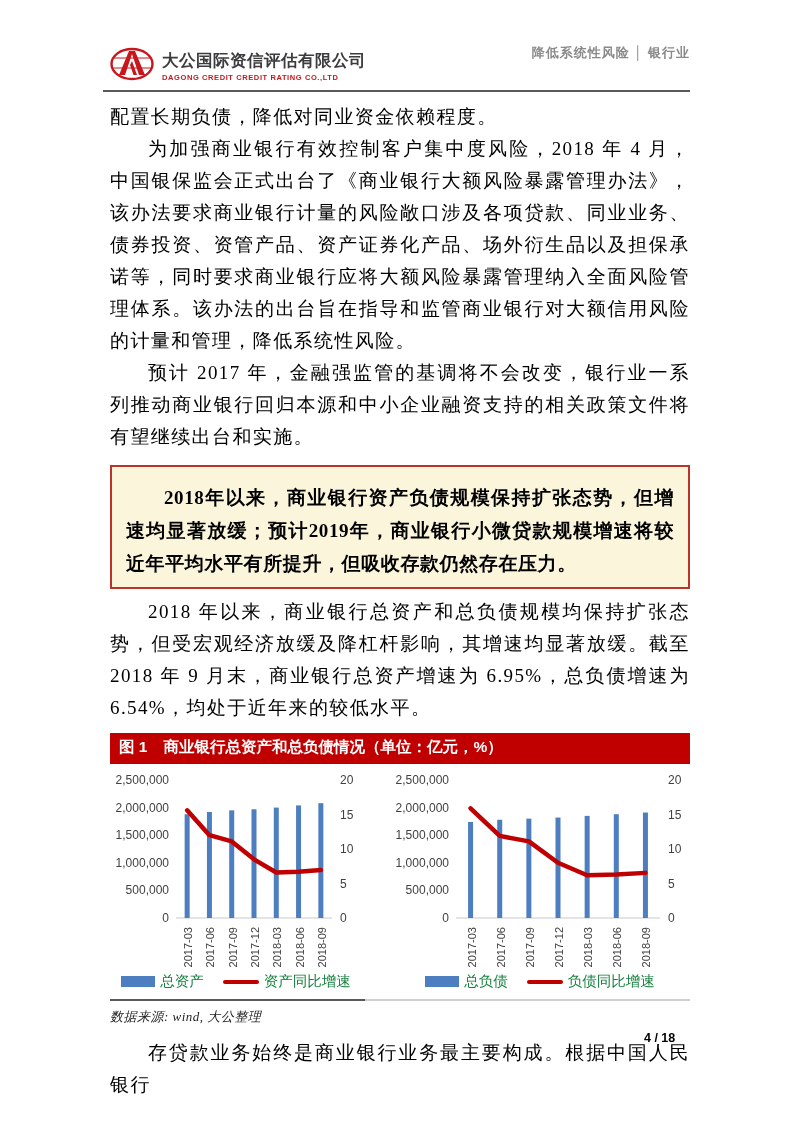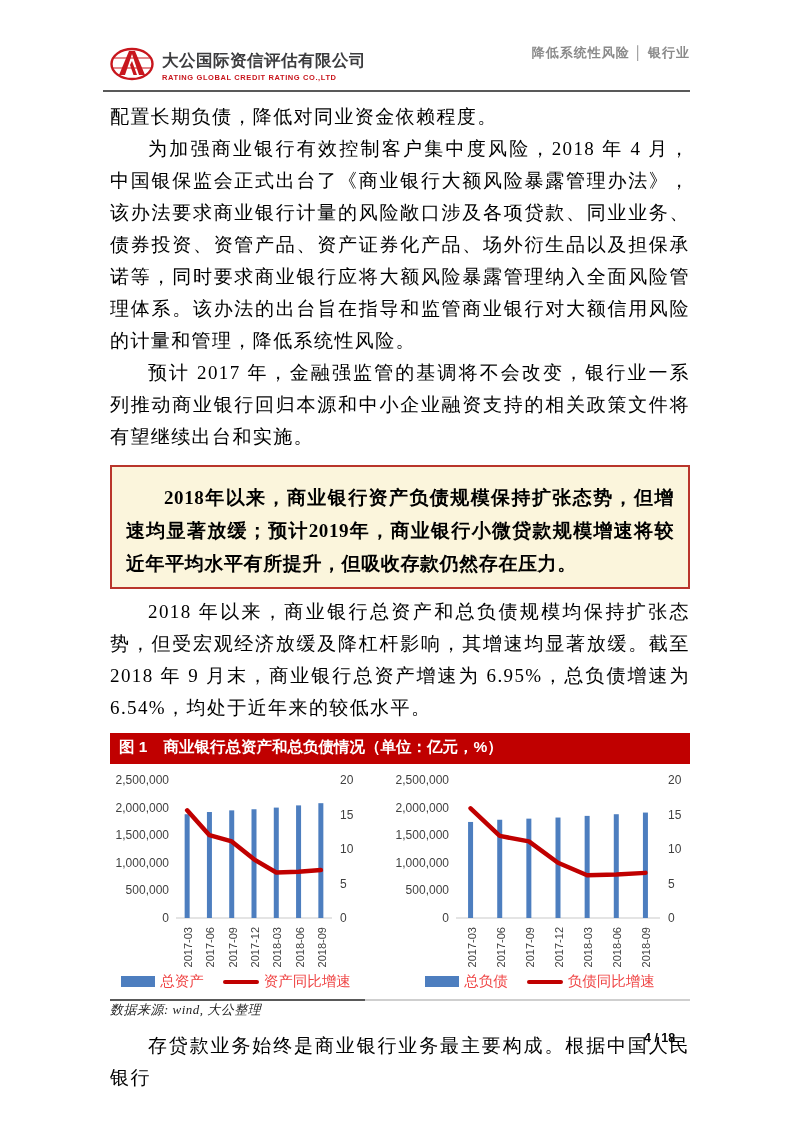--- a/index.html
+++ b/index.html
@@ -30,26 +30,26 @@
           letter-spacing:.6px;text-align:justify;text-indent:2em;}
 
   
   .fig-banner{margin-top:9px;background:#c00000;color:#fff;height:31px;line-height:27px;
               font-family:"Liberation Sans","DejaVu Sans",sans-serif;font-weight:bold;
               font-size:15.5px;padding-left:9px;display:flex;gap:16px;}
   .charts{display:flex;justify-content:space-between;align-items:flex-start;margin-top:8px;}
   .chart-block{display:flex;flex-direction:column;align-items:center;}
   svg text{fill:#404040;font-family:"Liberation Sans","DejaVu Sans",sans-serif;}
   .legend{display:flex;align-items:center;justify-content:center;gap:5px;margin-top:2px;
-          font-size:14.5px;color:#ef4444;}
+          font-size:14.5px;color:#15803d;}
   .legend .sw-bar{display:inline-block;width:34px;height:11px;}
   .legend .sw-line{display:inline-block;width:36px;height:4px;margin-left:14px;border-radius:2px;}
   .fig-rule{margin-top:8px;height:2px;
             background:linear-gradient(to right,#595959 0,#595959 44%,#cfcfcf 44%,#cfcfcf 100%);}
-  .source{font-style:italic;font-size:13px;color:#1d1d1d;letter-spacing:.5px;}
+  .source{margin-top:7px;font-style:italic;font-size:13px;color:#1d1d1d;letter-spacing:.5px;}
   p.last{margin-top:11px;}
 
   
   .pagenum{position:absolute;top:1031px;left:644px;
            font-family:"Liberation Sans","DejaVu Sans",sans-serif;
            font-weight:bold;font-size:12.5px;color:#000;}
 </style>
 </head>
 <body>
 
@@ -61,21 +61,21 @@
         <svg width="44" height="40" viewBox="0 0 44 40">
           <ellipse cx="22" cy="20" rx="20.5" ry="15" fill="none" stroke="#c8161d" stroke-width="2.4"></ellipse>
           <path d="M3 14 H41 M2 24 H42" stroke="#c8161d" stroke-width="1.1" fill="none"></path>
           <path d="M9 31 L19 7 H23 L15 31 Z" fill="#c8161d"></path>
           <path d="M35 31 L25 7 H21 L29 31 Z" fill="#c8161d"></path>
           <path d="M22 17 L27 31 H23.5 L20 21 Z" fill="#c8161d"></path>
         </svg>
       </span>
       <div class="logo-text">
         <div class="cn">大公国际资信评估有限公司</div>
-        <div class="en">RATING GLOBAL CREDIT RATING CO.,LTD</div>
+        <div class="en">DAGONG CREDIT CREDIT RATING CO.,LTD</div>
       </div>
     </div>
     <div class="hdr-right">降低系统性风险 │ 银行业</div>
   </div>
   <div class="hdr-rule"></div>
 
   <div class="main">
     <p class="body no-indent">配置长期负债，降低对同业资金依赖程度。</p>
     <p class="body">为加强商业银行有效控制客户集中度风险，2018 年 4 月，中国银保监会正式出台了《商业银行大额风险暴露管理办法》，该办法要求商业银行计量的风险敞口涉及各项贷款、同业业务、债券投资、资管产品、资产证券化产品、场外衍生品以及担保承诺等，同时要求商业银行应将大额风险暴露管理纳入全面风险管理体系。该办法的出台旨在指导和监管商业银行对大额信用风险的计量和管理，降低系统性风险。</p>
     <p class="body">预计 2017 年，金融强监管的基调将不会改变，银行业一系列推动商业银行回归本源和中小企业融资支持的相关政策文件将有望继续出台和实施。</p>

